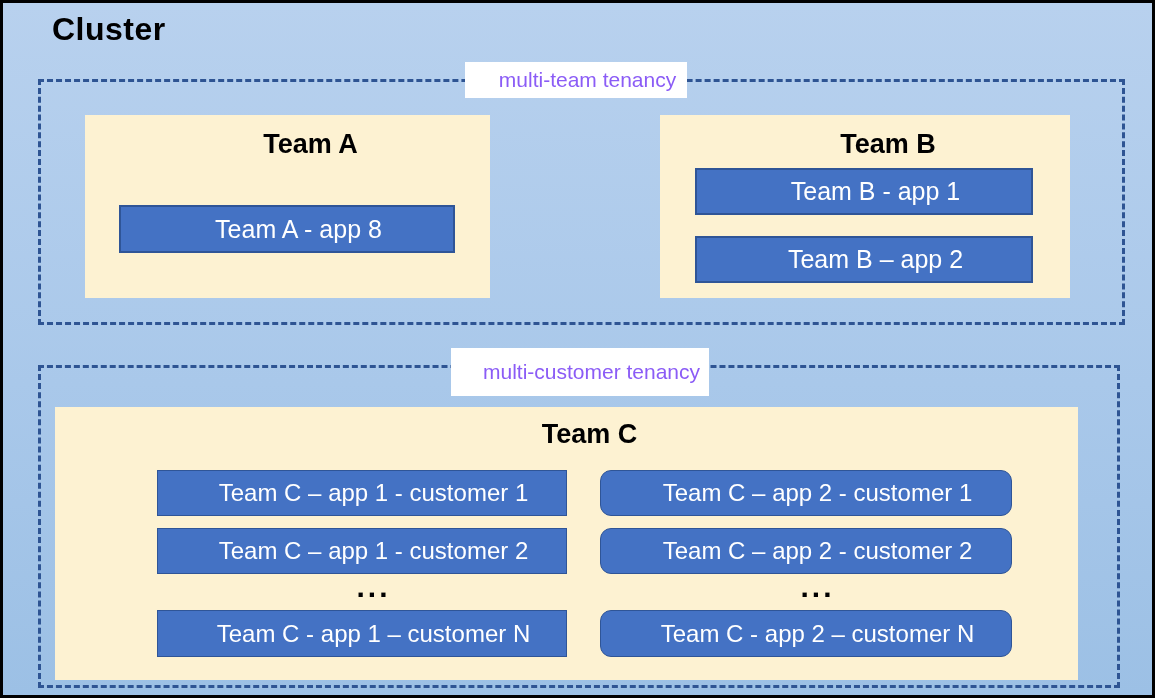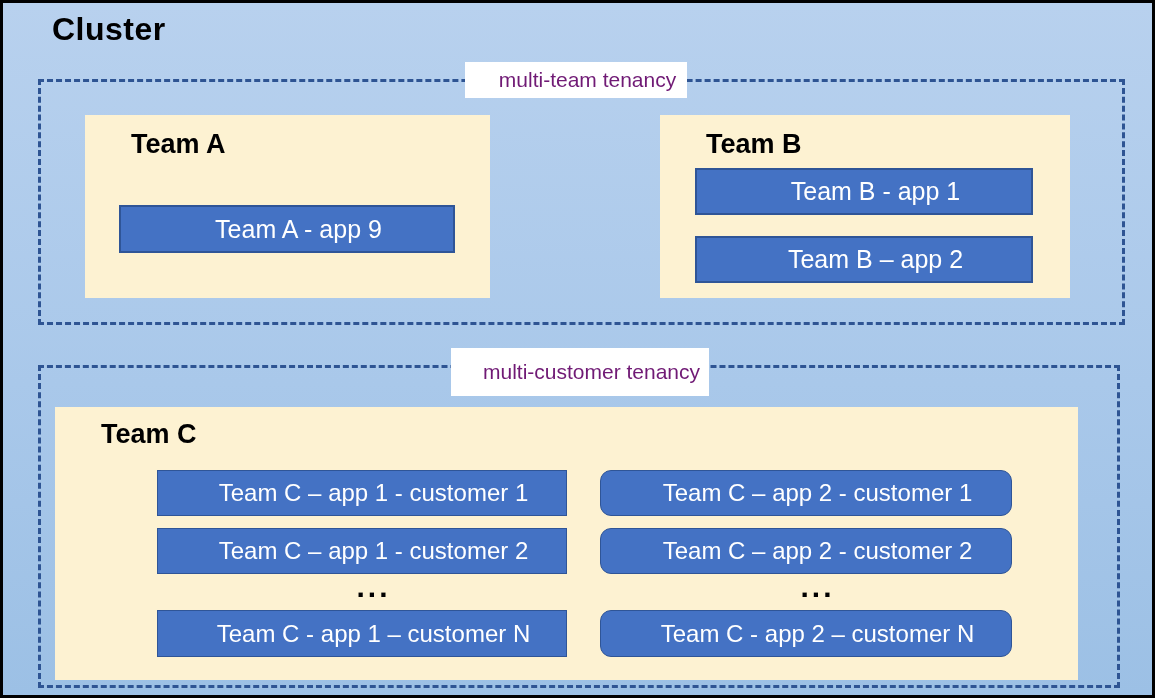--- a/index.html
+++ b/index.html
@@ -28,41 +28,41 @@
     position: absolute;
     border: 3px dashed #2E5493;
     background: transparent;
   }
   .region-multi-team   { left: 35px; top: 76px;  width: 1087px; height: 246px; }
   .region-multi-customer { left: 35px; top: 362px; width: 1082px; height: 323px; }
 
   .region-label {
     position: absolute;
     background: #FFFFFF;
-    color: #701a75;
+    color: #8b5cf6;
     font-size: 21px;
     display: flex;
     align-items: center;
     justify-content: center;
     z-index: 5;
   }
   .label-multi-team     { left: 462px; top: 59px;  width: 222px; height: 36px; }
   .label-multi-customer { left: 448px; top: 345px; width: 258px; height: 48px; }
 
   .team-box {
     position: absolute;
     background: #FDF2D2;
   }
   .team-a { left: 82px;  top: 112px; width: 405px;  height: 183px; }
   .team-b { left: 657px; top: 112px; width: 410px;  height: 183px; }
   .team-c { left: 52px;  top: 404px; width: 1023px; height: 273px; }
 
   .team-title {
     width: 100%;
-    text-align: left;
+    text-align: center;
     font-size: 27px;
     font-weight: 700;
     color: #000000;
     padding-top: 14px;
   }
   .team-c .team-title { padding-top: 12px; }
 
   .app-node {
     position: absolute;
     background: #4472C4;
@@ -103,21 +103,21 @@
 
 <div class="canvas">
 
   <div class="cluster-title">Cluster</div>
 
   <div class="tenancy-region region-multi-team"></div>
   <div class="region-label label-multi-team">multi-team tenancy</div>
 
   <div class="team-box team-a">
     <div class="team-title">Team A</div>
-    <div class="app-node app-a1">Team A - app 9</div>
+    <div class="app-node app-a1">Team A - app 8</div>
   </div>
 
   <div class="team-box team-b">
     <div class="team-title">Team B</div>
     <div class="app-node app-b1">Team B - app 1</div>
     <div class="app-node app-b2">Team B – app 2</div>
   </div>
 
   <div class="tenancy-region region-multi-customer"></div>
   <div class="region-label label-multi-customer">multi-customer tenancy</div>

